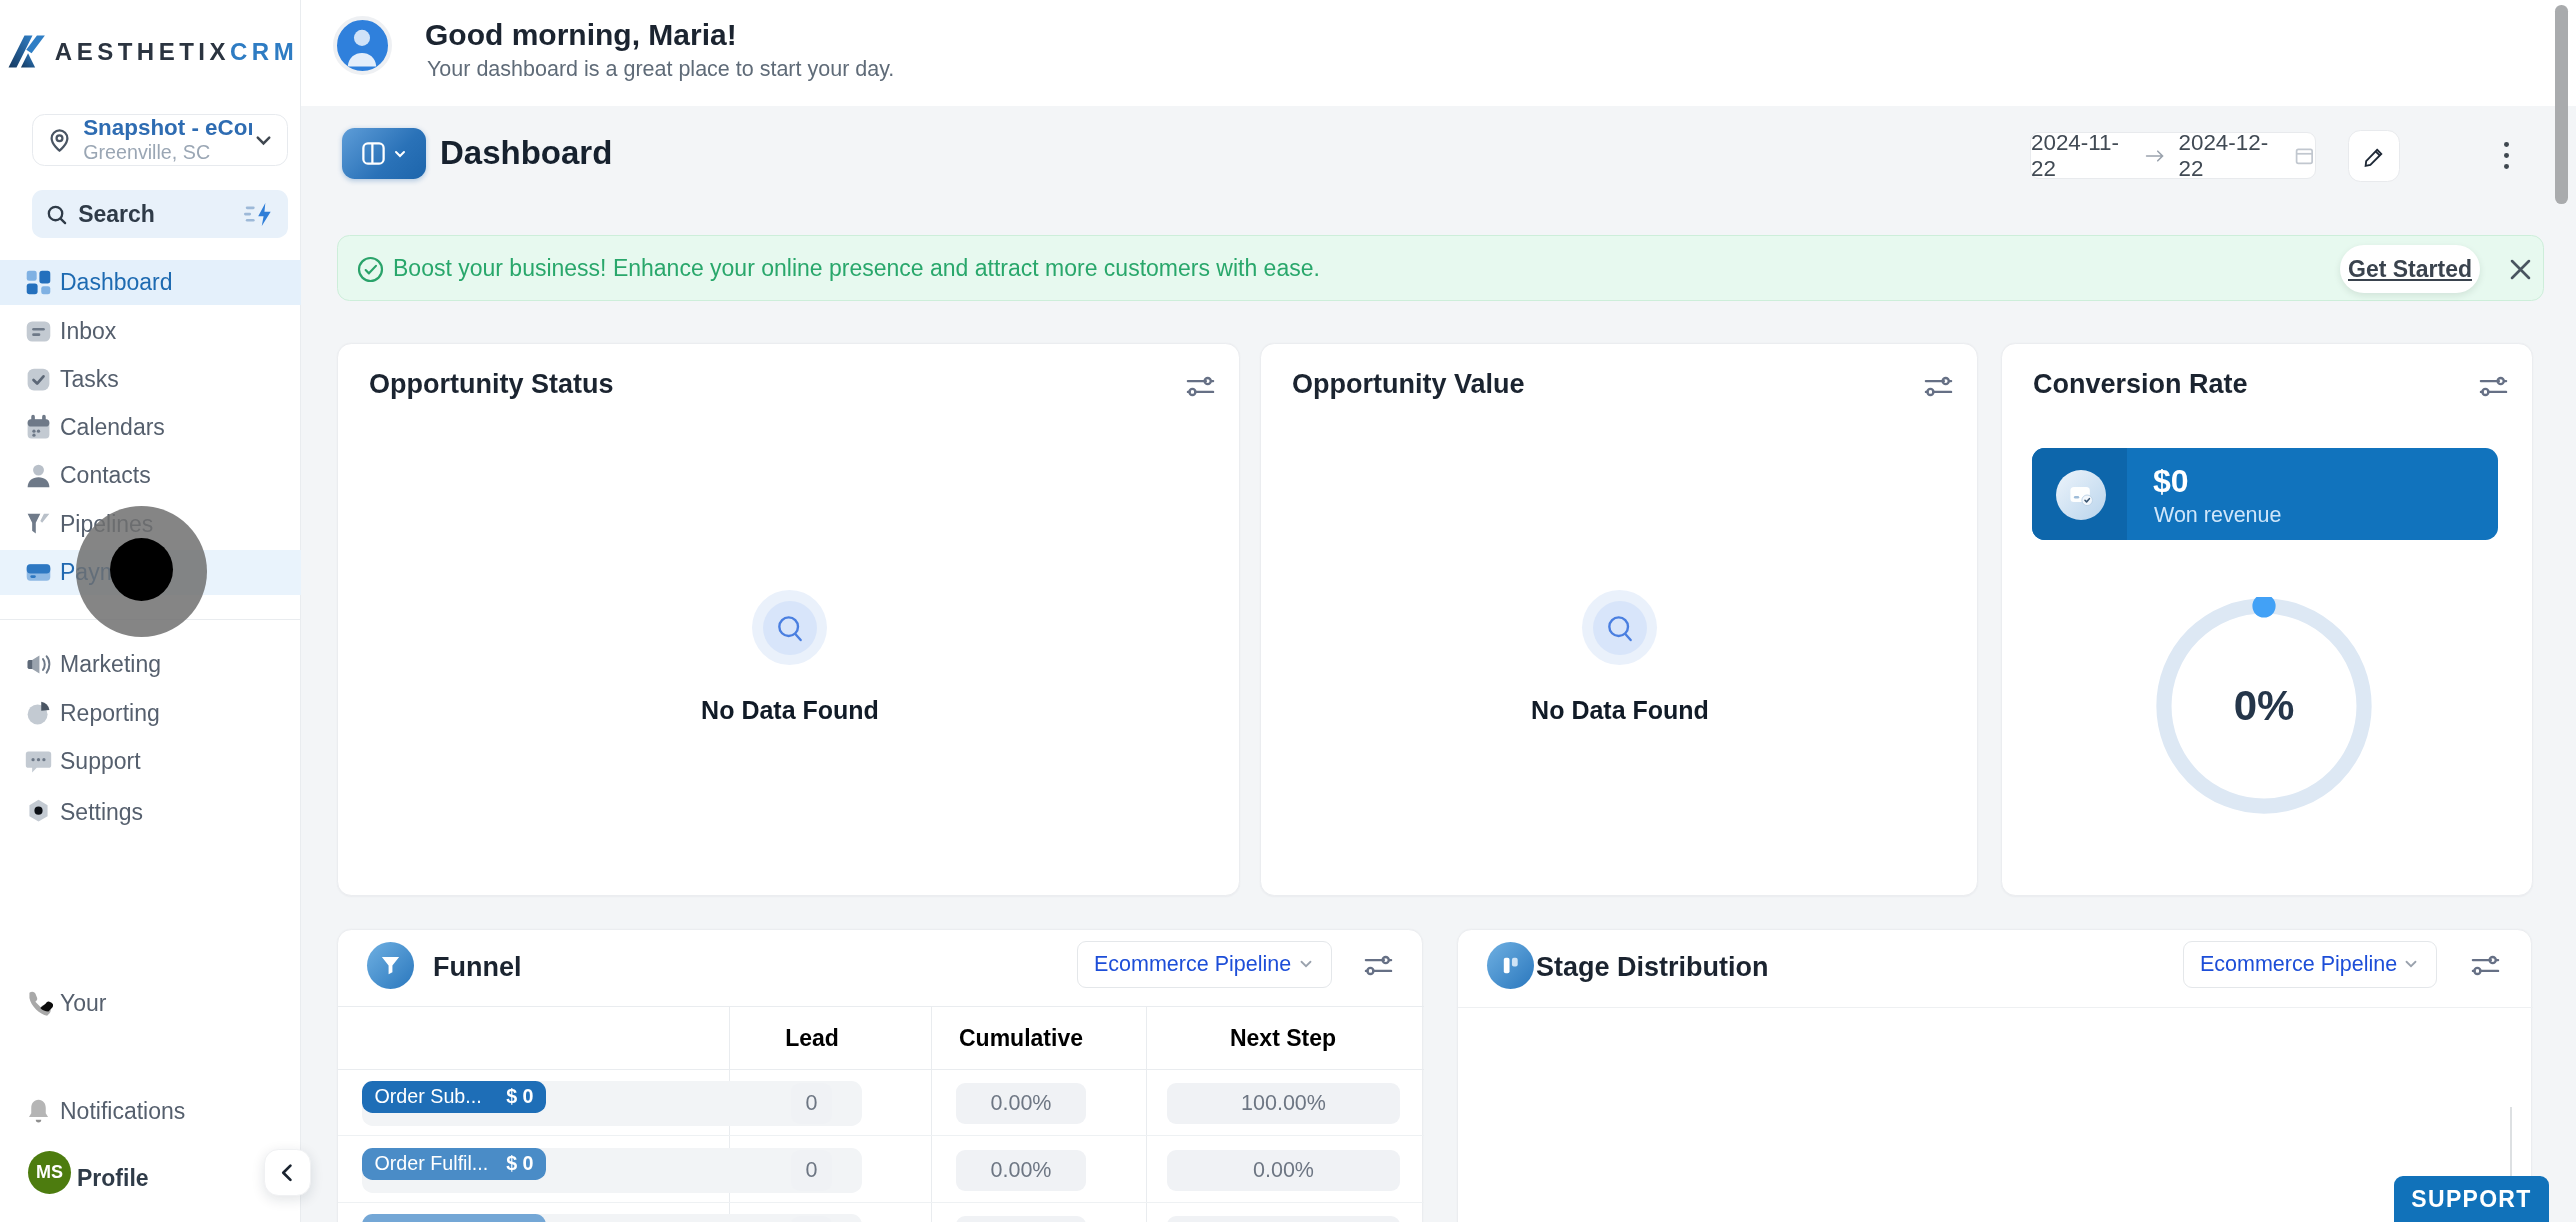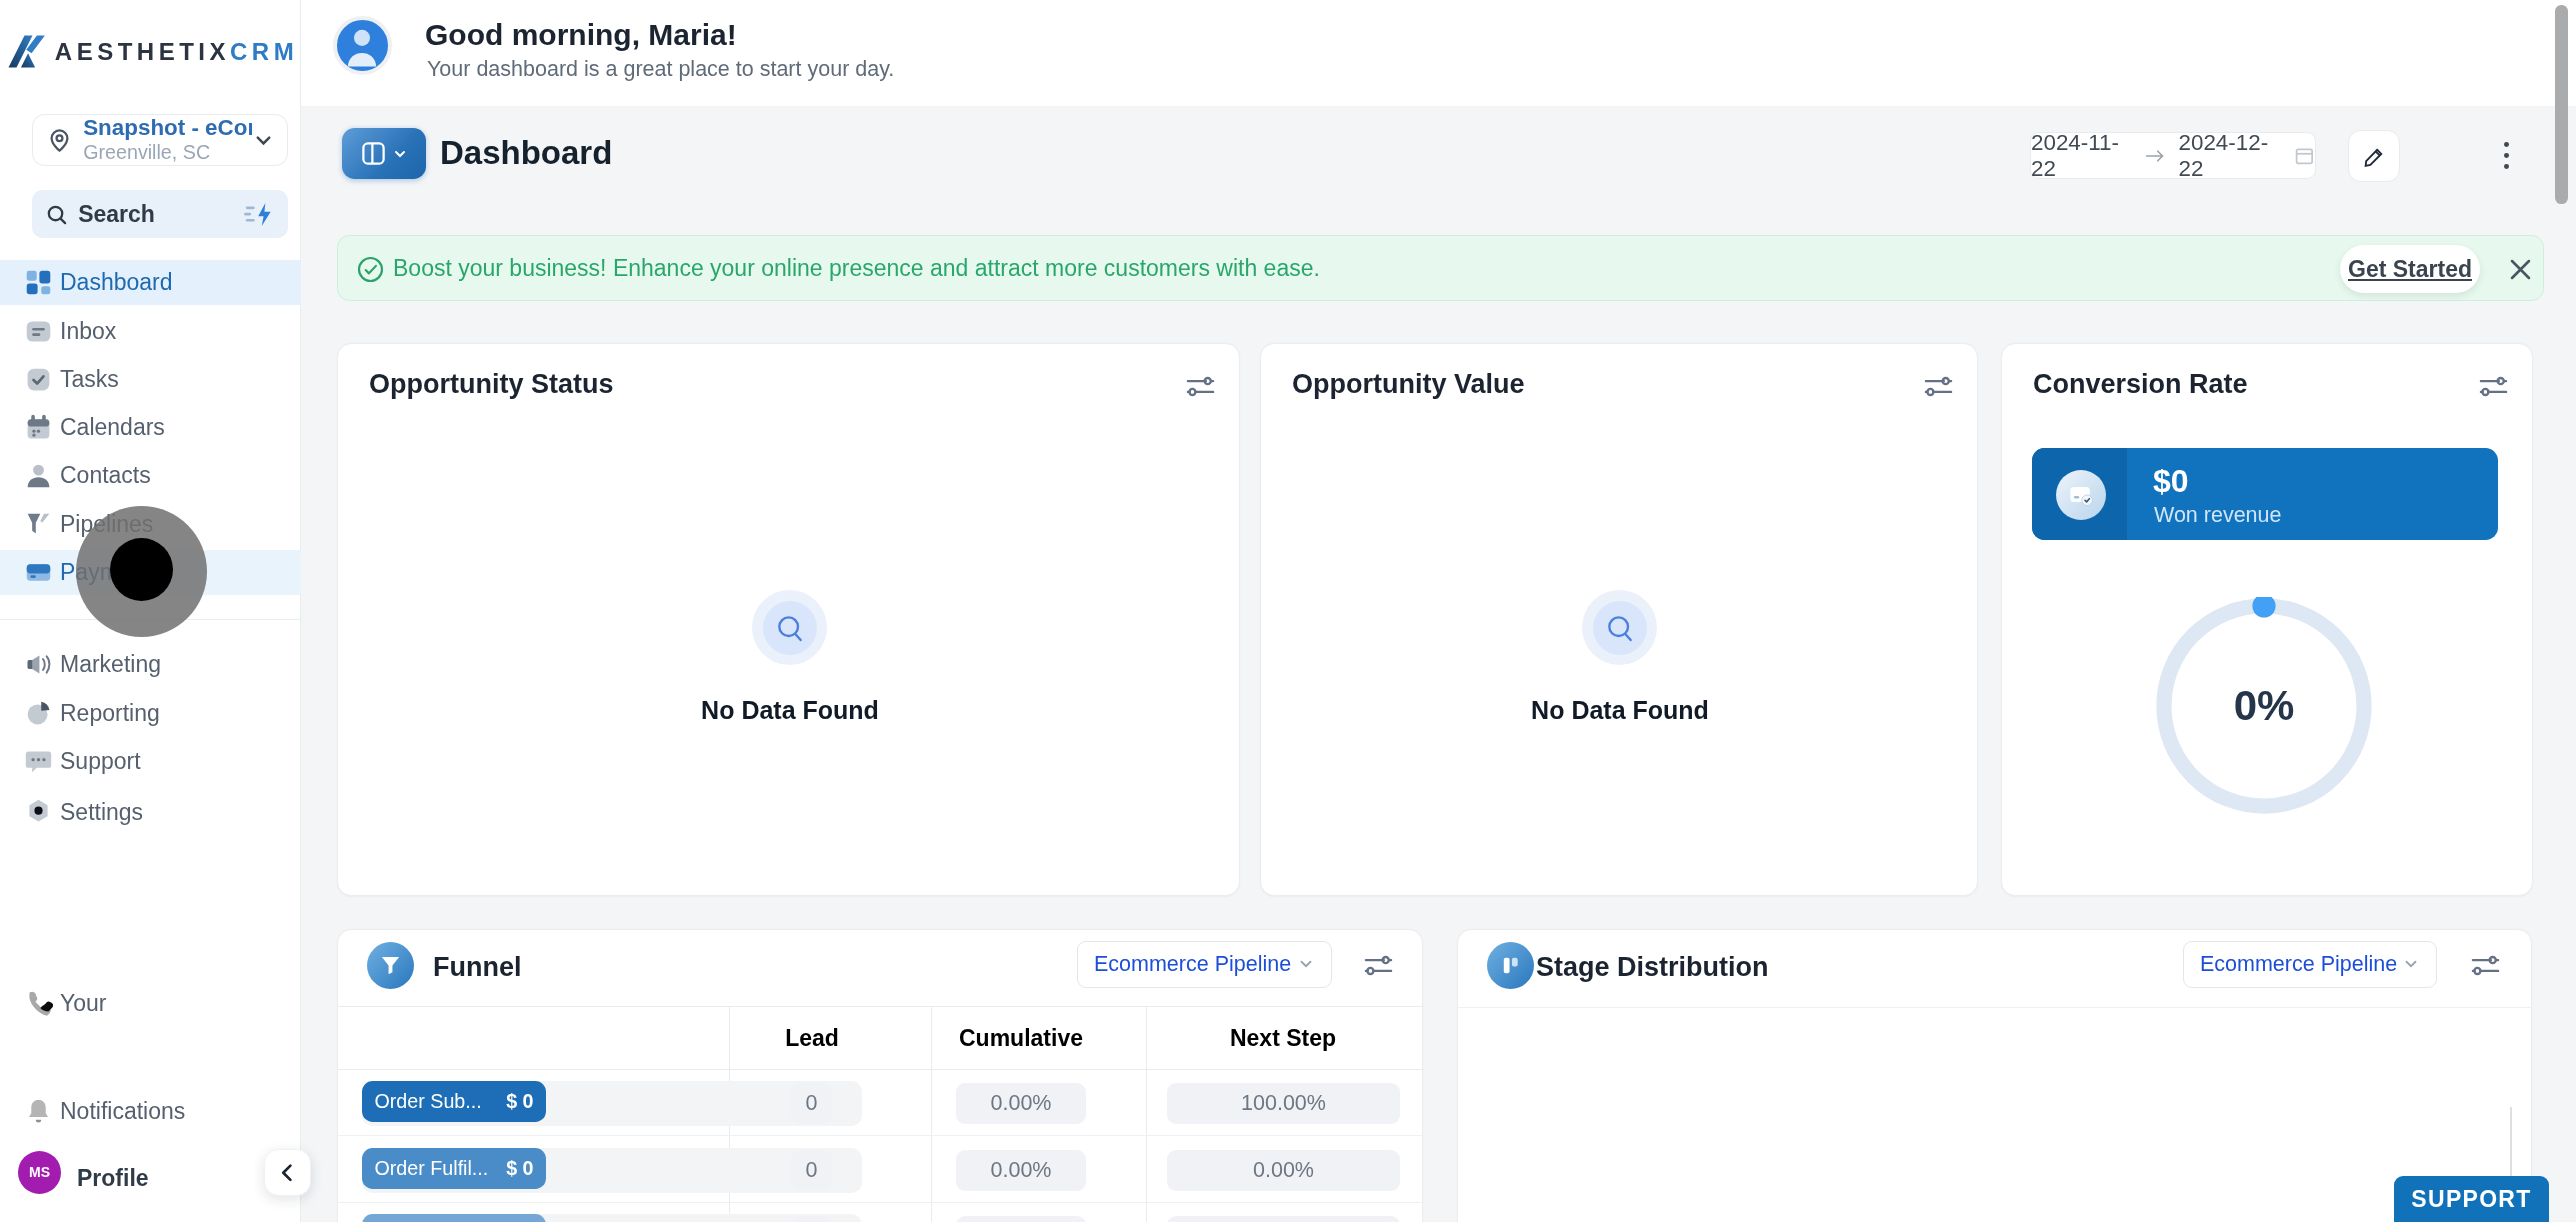--- a/index.html
+++ b/index.html
@@ -22,21 +22,21 @@
   .nav-item { position:absolute; left:0; width:301px; height:45px; display:flex; align-items:center; cursor:pointer; }
   .nav-item .ni-icon { position:absolute; left:23px; width:30px; height:30px; display:flex; align-items:center; justify-content:center; }
   .nav-item .ni-label { position:absolute; left:60px; font-size:23px; color:#555f6d; white-space:nowrap; }
   .nav-item.active { background:#e4f0fb; }
   .nav-item.active .ni-label { color:#1d6ab1; font-weight:500; }
   .nav-item.payments { background:#e9f3fc; }
   .nav-item.payments .ni-label { color:#2068b0; font-weight:500; }
   .side-divider { position:absolute; left:0; top:619px; width:301px; height:0.9px; background:#e9ecef; }
 
   .collapse-btn { position:absolute; left:264px; top:1149px; width:47px; height:47px; background:#fff; border:0.9px solid #f0f1f3; border-radius:14.3px; box-shadow:0 3.6px 12.5px rgba(20,30,50,.12); display:flex; align-items:center; justify-content:center; z-index:9; cursor:pointer; }
-  .profile-avatar { position:absolute; left:18px; top:-5.4px; width:43px; height:43px; border-radius:50%; background:#a21caf; color:#fff; font-size:14px; font-weight:600; display:flex; align-items:center; justify-content:center; }
+  .profile-avatar { position:absolute; left:28px; top:-5.4px; width:43px; height:43px; border-radius:50%; background:#4d7c0f; color:#fff; font-size:18px; font-weight:600; display:flex; align-items:center; justify-content:center; }
   .nav-item.profile .ni-label { left:77px; font-weight:600; color:#2f3b48; }
 
   
   .topbar { position:absolute; left:301px; top:0; width:2275px; height:106px; background:#ffffff; }
   .greet-avatar { position:absolute; left:333px; top:16px; width:59px; height:59px; border-radius:50%; background:#2f80dc; border:4.5px solid #eef0f3; overflow:hidden; }
   .greet-title { position:absolute; left:425px; top:18px; font-size:30px; font-weight:800; color:#1b2430; }
   .greet-sub { position:absolute; left:427px; top:57px; font-size:21.5px; color:#5f6b78; }
 
   
   .layout-btn { position:absolute; left:342px; top:128px; width:84px; height:51px; border-radius:12.5px; background:linear-gradient(135deg,#5e9dd8 0%,#2a72b8 60%,#1d65ab 100%); display:flex; align-items:center; justify-content:center; gap:5.4px; cursor:pointer; box-shadow:0 1.8px 5.4px rgba(29,101,171,.3); }
@@ -73,21 +73,21 @@
   
   .fheader-icon { position:absolute; left:29px; top:11.6px; width:47px; height:47px; border-radius:50%; background:linear-gradient(135deg,#6fb0e2,#2a77bd); display:flex; align-items:center; justify-content:center; }
   .ftitle { position:absolute; left:95px; top:22.4px; font-size:27px; font-weight:600; color:#1b2430; }
   .pipe-select { position:absolute; top:10.7px; height:47px; background:#fff; border:0.9px solid #e4e7ea; border-radius:9px; display:flex; align-items:center; padding:0 16px; cursor:pointer; }
   .pipe-select span { font-size:21.5px; color:#1d4ed8; flex:1; }
   .ftable-head { position:absolute; left:0; top:76px; width:1086px; height:64px; border-top:0.9px solid #e9ecef; border-bottom:0.9px solid #e9ecef; }
   .fcol-line { position:absolute; top:76px; width:0.9px; background:#e9ecef; }
   .fhead-label { position:absolute; font-size:23px; font-weight:700; color:#000000; transform:translateX(-50%); top:95px; }
   .frow { position:absolute; left:0; width:1086px; height:66px; border-bottom:0.9px solid #eef1f3; }
   .ftrack { position:absolute; left:24px; top:10.7px; width:500px; height:45px; background:#f2f4f6; border-radius:10.7px; }
-  .fpill { position:absolute; left:0; top:0; width:184px; height:41px; border-radius:10.7px; display:flex; align-items:center; justify-content:space-between; padding:0 12.5px; }
+  .fpill { position:absolute; left:0; top:0; width:184px; height:32px; border-radius:10.7px; display:flex; align-items:center; justify-content:space-between; padding:0 12.5px; }
   .fpill .stage { font-size:19.7px; color:#fff; white-space:nowrap; }
   .fpill .amt { font-size:19.7px; font-weight:700; color:#fff; white-space:nowrap; }
   .fchip { position:absolute; top:12.5px; height:41px; background:#f0f2f5; border-radius:9px; display:flex; align-items:center; justify-content:center; font-size:21.5px; color:#6d7683; }
 
   
   .support-btn { position:absolute; left:2394px; top:1176px; width:155px; height:47px; background:#1172ba; border-radius:9px 9px 0 0; display:flex; align-items:center; justify-content:center; color:#fff; font-size:23px; font-weight:700; letter-spacing:1.3px; cursor:pointer; z-index:20; }
   .widget-fold { position:absolute; left:2510px; top:1107px; width:1.8px; height:69px; background:rgba(120,130,140,.25); z-index:19; }
   .scroll-thumb { position:absolute; left:2555px; top:4.5px; width:12.5px; height:199px; background:#a9abad; border-radius:6.3px; z-index:30; cursor:pointer; }
   .click-ind { position:absolute; left:76px; top:506px; width:131px; height:131px; border-radius:50%; background:rgba(112,112,112,.85); z-index:40; pointer-events:none; }
   .click-ind .dot { position:absolute; left:34px; top:32px; width:63px; height:63px; border-radius:50%; background:#000; }

